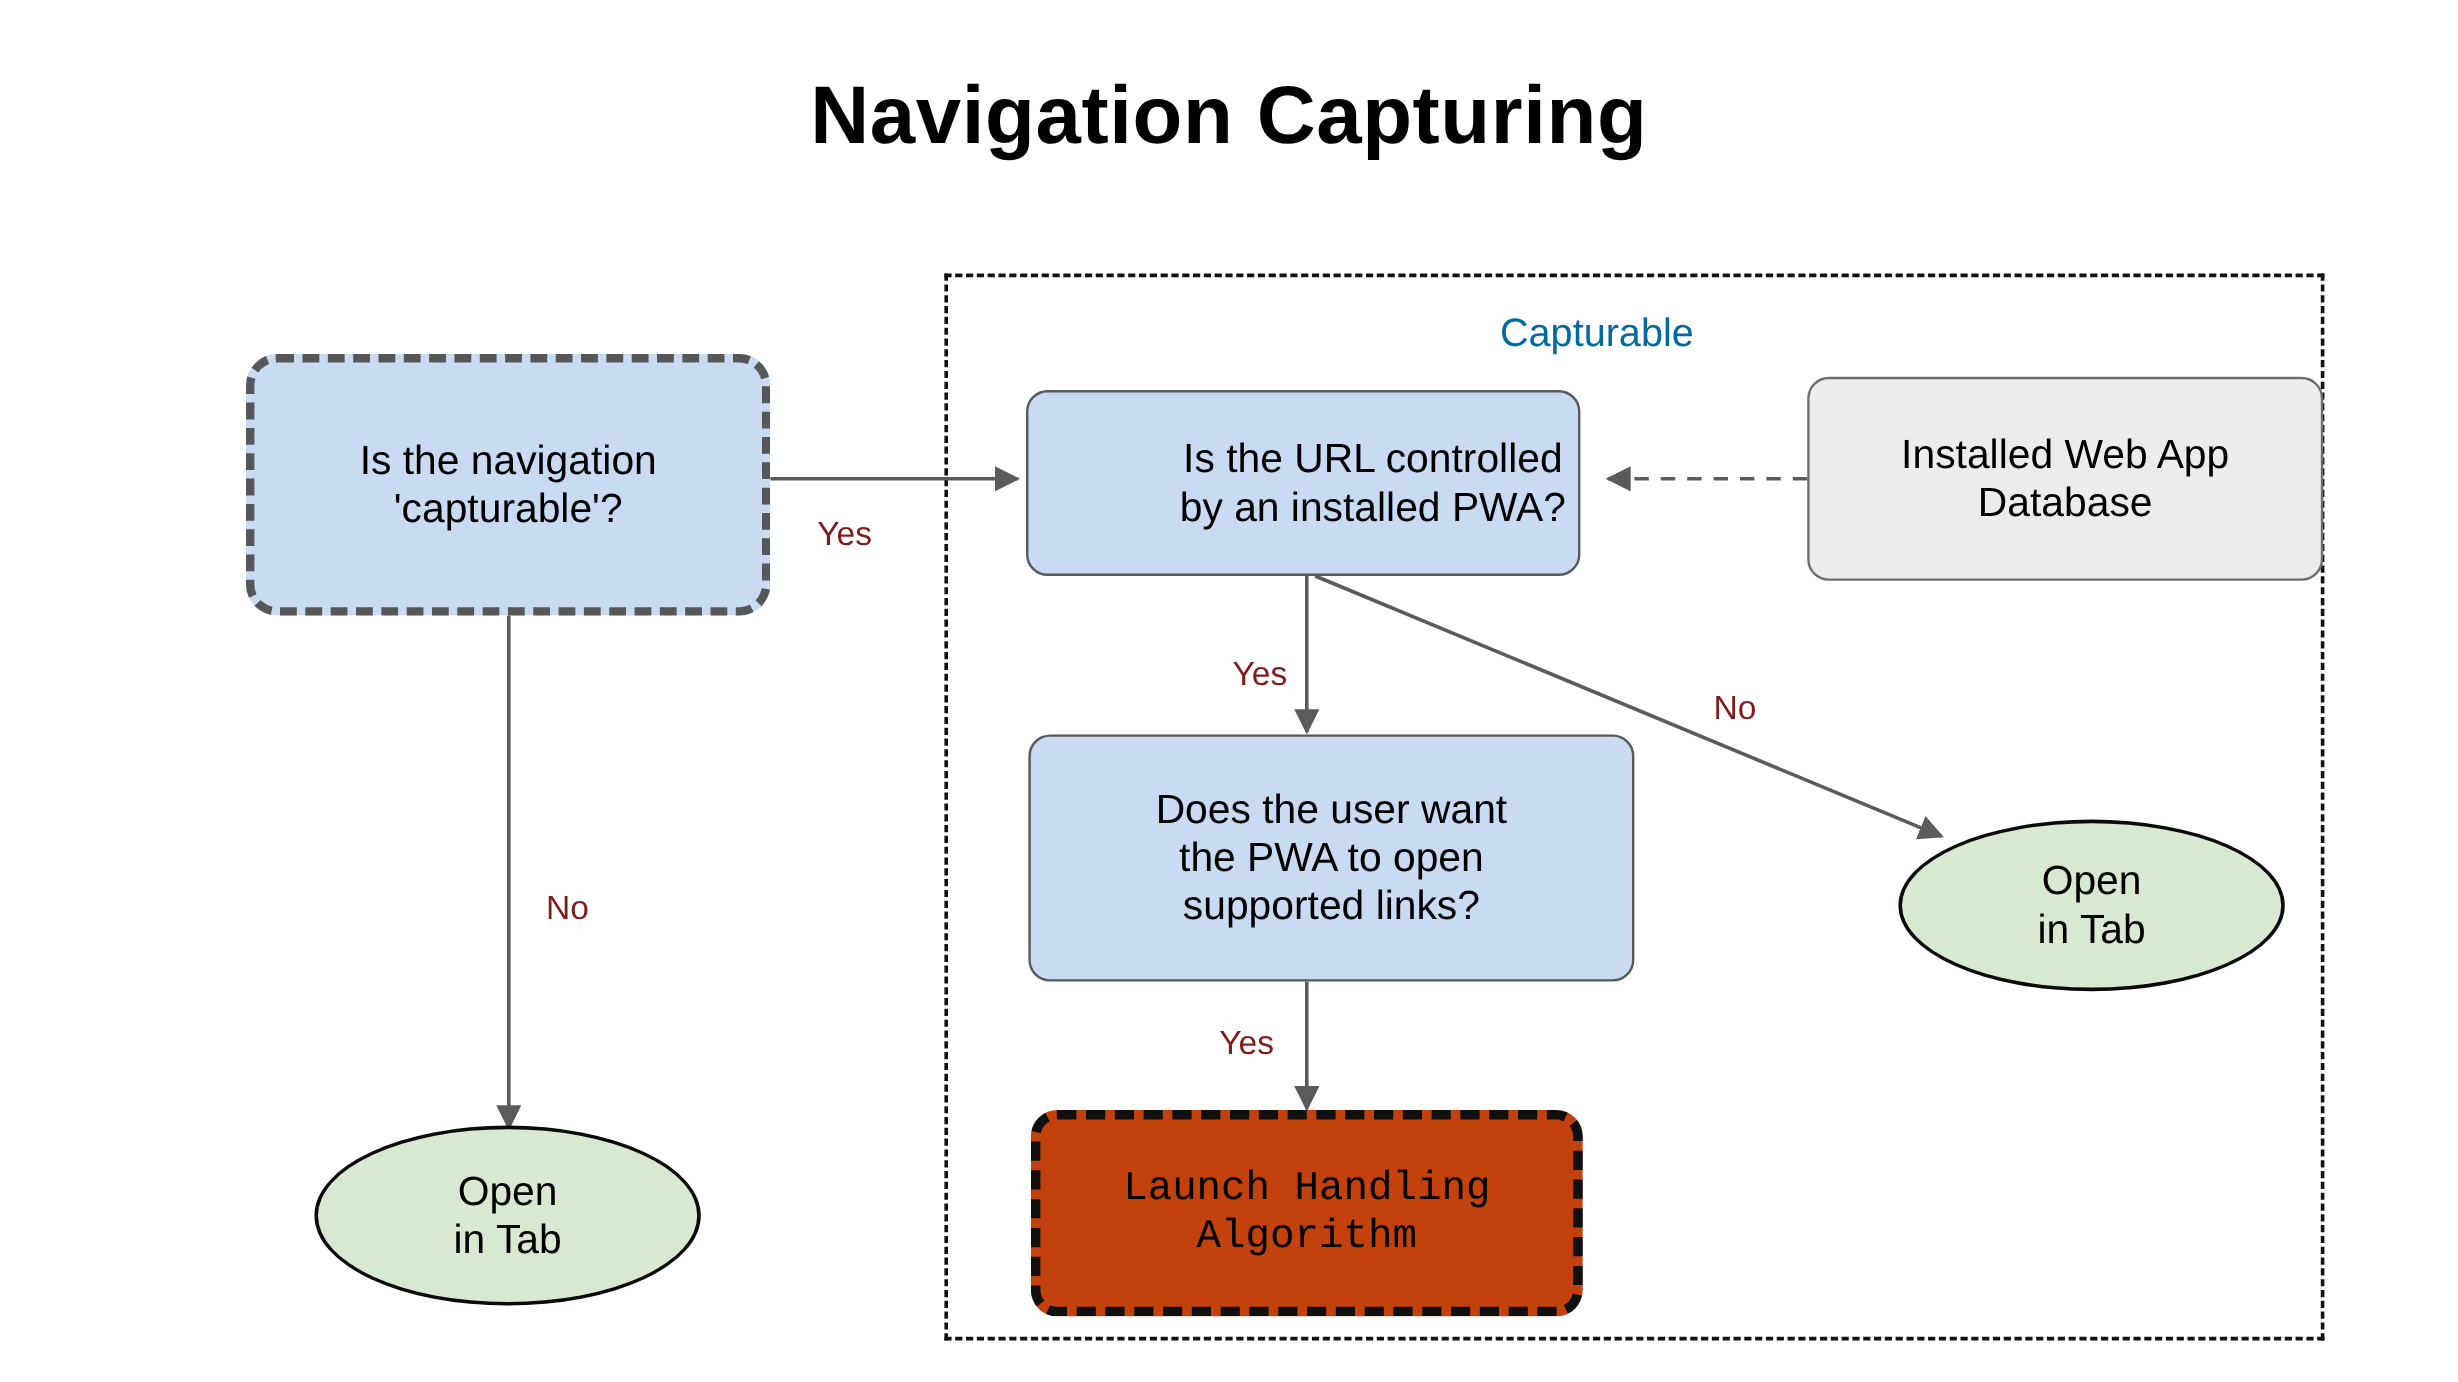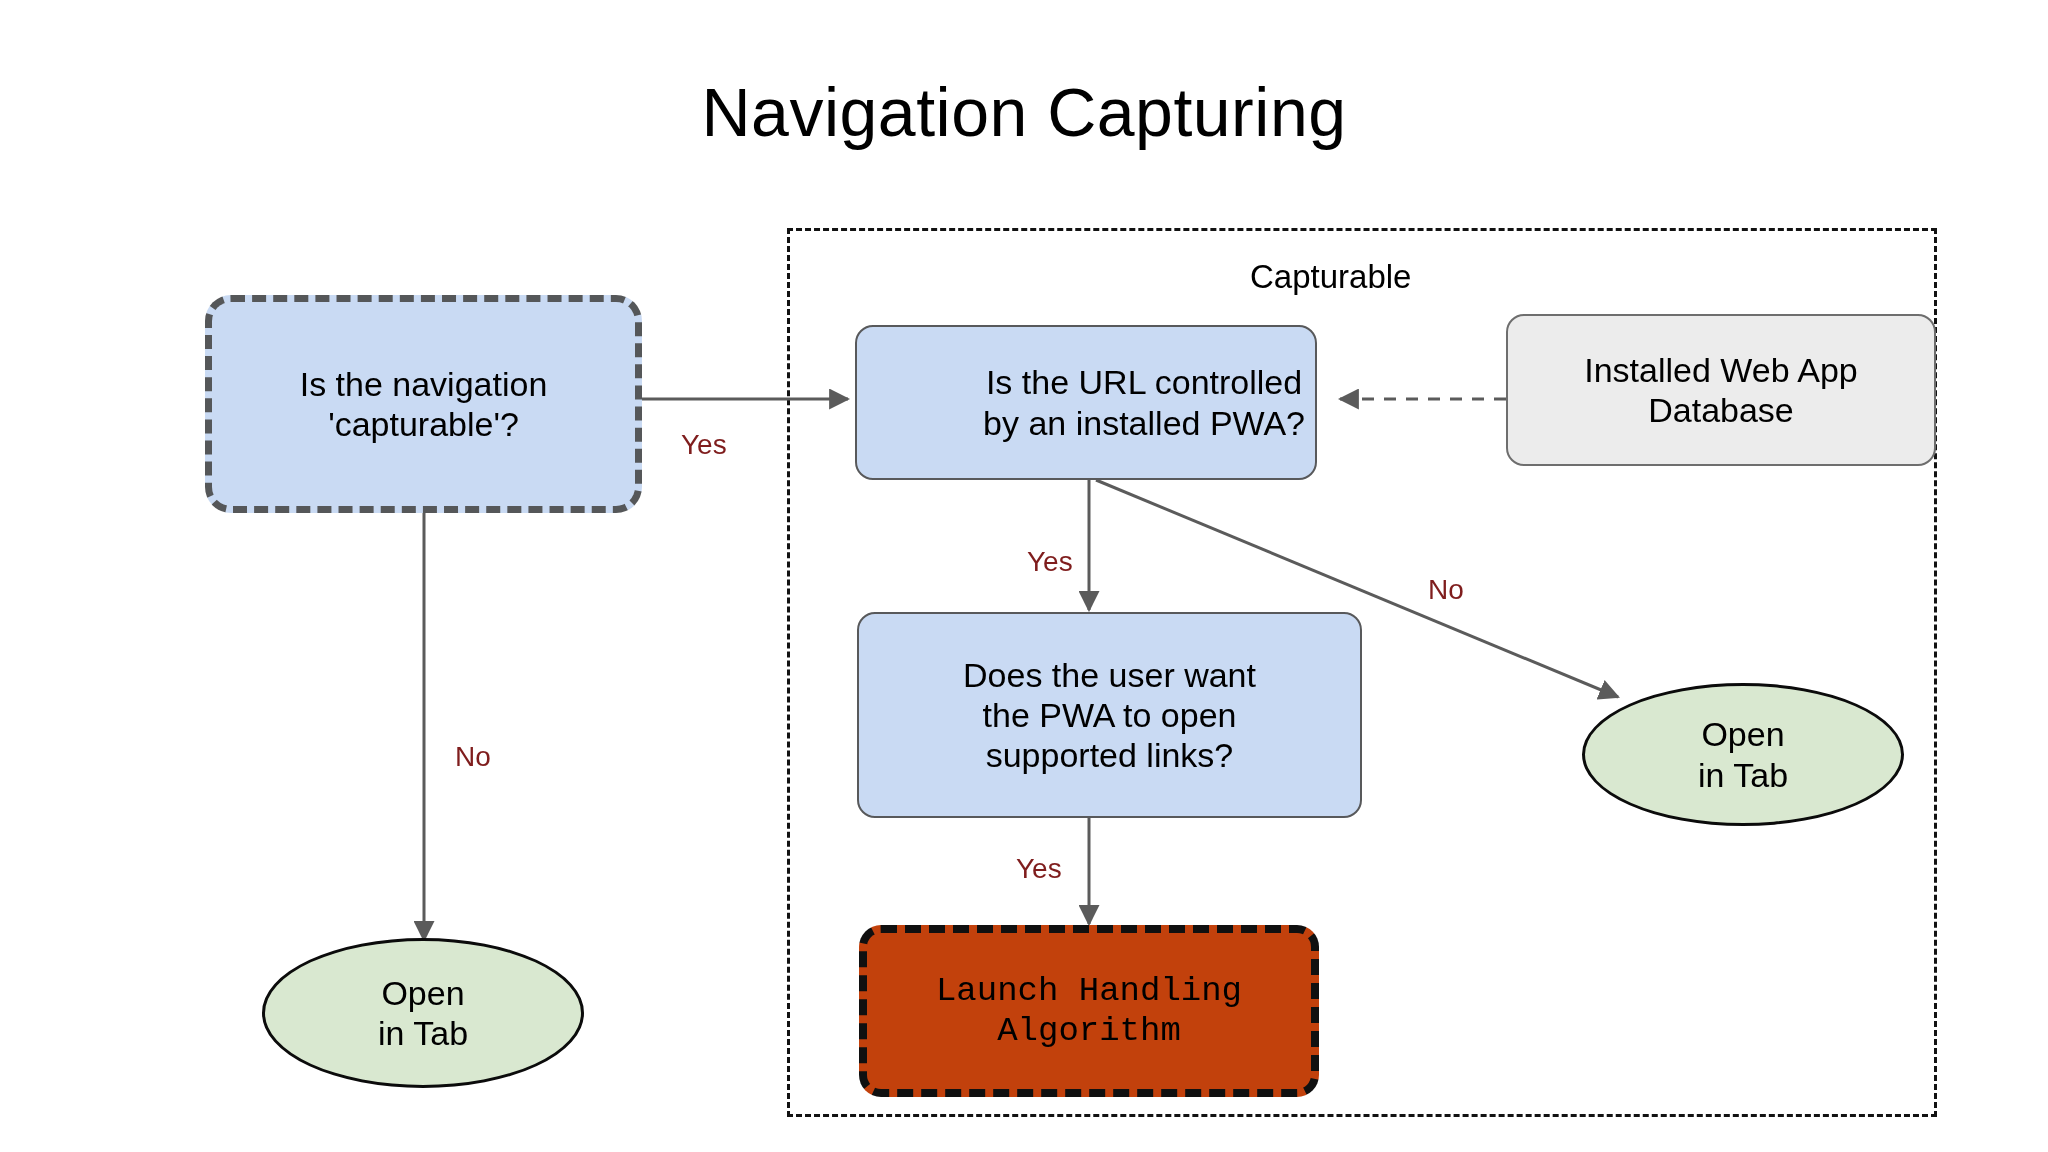--- a/index.html
+++ b/index.html
@@ -25,41 +25,41 @@
     top: 0;
     width: 2048px;
     height: 1152px;
     pointer-events: none;
   }
 
   
   .title {
     position: absolute;
     left: 0;
-    top: 78px;
+    top: 62px;
     width: 2048px;
     text-align: center;
     font-size: 68px;
-    font-weight: 400;
+    font-weight: 700;
     color: #000000;
     letter-spacing: 0.5px;
     line-height: 1;
   }
 
   
   .group-box {
     position: absolute;
     border: 3px dashed #121212;
     box-sizing: border-box;
     background: transparent;
   }
   .group-label {
     position: absolute;
     font-size: 33px;
-    color: #000000;
+    color: #0369a1;
     white-space: nowrap;
     line-height: 1;
   }
 
   
   .node {
     position: absolute;
     box-sizing: border-box;
     display: flex;
     align-items: center;
@@ -154,21 +154,21 @@
     </span>
   </div>
 
   <div class="node rect blue" style="left:855px; top:325px; width:462px; height:155px;justify-content:flex-end;">
     <span class="label">
       <span>Is the URL controlled</span><br>
       <span>by an installed PWA?</span>
     </span>
   </div>
 
-  <div class="node rect gray" style="left:1506px; top:314px; width:430px; height:152px;">
+  <div class="node rect gray" style="left:1506px; top:314px; width:430px; height:170px;">
     <span class="label">
       <span>Installed Web App</span><br>
       <span>Database</span>
     </span>
   </div>
 
   <div class="node rect blue" style="left:857px; top:612px; width:505px; height:206px;">
     <span class="label">
       <span>Does the user want</span><br>
       <span>the PWA to open</span><br>

